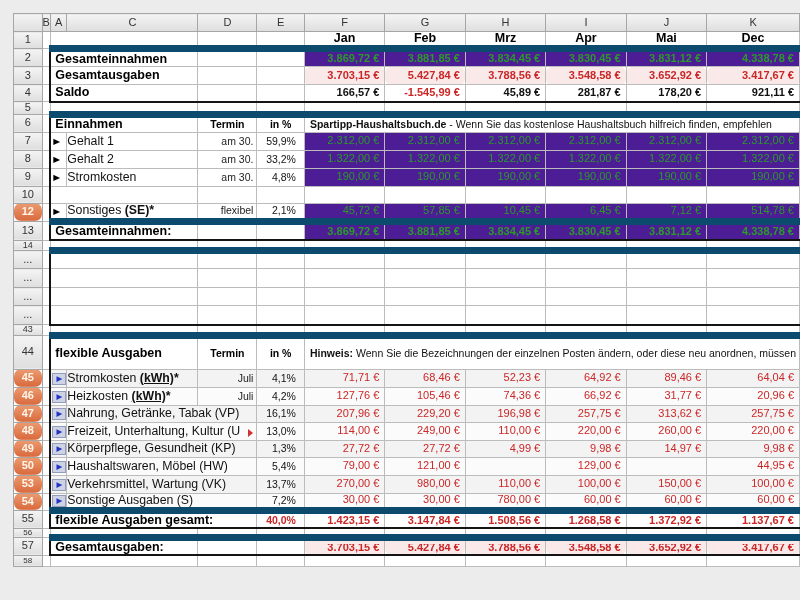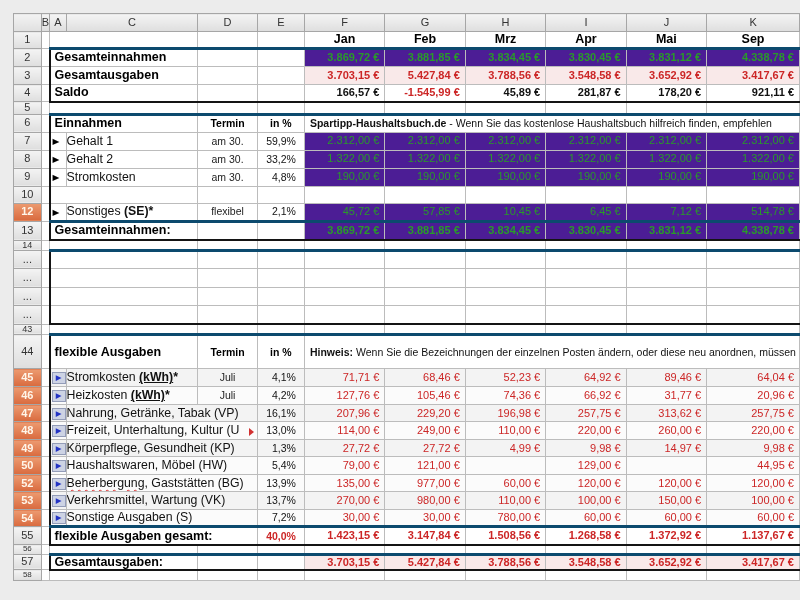--- a/index.html
+++ b/index.html
@@ -3,36 +3,36 @@
 <meta charset="utf-8">
 <style>
   html,body{margin:0;padding:0;}
   body{font-family:"Liberation Sans",sans-serif;background:#ffffff;}
   .frame{position:relative;width:800px;height:600px;background:#ececec;overflow:hidden;box-sizing:border-box;padding:13px 0 0 13px;}
   table{border-collapse:collapse;table-layout:fixed;background:#fff;}
   td,th{border:1px solid #bcbcbc;overflow:hidden;white-space:nowrap;padding:0 3px;font-size:11px;line-height:1.05;vertical-align:middle;box-sizing:border-box;}
   
   .ch{background:linear-gradient(180deg,#f4f4f4,#dedede);color:#333;font-weight:normal;font-size:11px;text-align:center;border-color:#a6a6a6;padding:0;}
   .rh{background:linear-gradient(180deg,#f4f4f4,#dedede);color:#333;font-size:11px;text-align:center;border-color:#a6a6a6;}
-  .rh.hl{background:linear-gradient(180deg,#ec9a70,#d96a3e);color:#fff6ea;font-weight:bold;}
+  .rh.hl{background:linear-gradient(180deg,#ec9a70,#d96a3e);color:#fff6ea;font-weight:bold;border-radius:7px;}
   .corner{background:linear-gradient(180deg,#f2f2f2,#e0e0e0);}
   
   .mh{font-weight:bold;font-size:12.5px;text-align:center;color:#000;}
   .lbl{font-weight:bold;font-size:12.5px;color:#000;padding-left:4px;}
   .il{font-size:12.3px;color:#111;padding-left:0;}
   .thdr{font-weight:bold;font-size:10.5px;text-align:center;}
-  .ter{font-size:10.5px;text-align:center;color:#222;margin-top:12px;}
+  .ter{font-size:10.5px;text-align:right;color:#222;margin-top:12px;}
   .pct{font-size:10.5px;text-align:right;padding-right:8px;color:#111;}
   .note{font-size:10.5px;color:#111;padding-left:5px;}
   .v{text-align:right;padding-right:5px;font-size:11px;color:#111;}
   .g{color:#2a9a2a;} .rr{color:#cc2626;} .b{font-weight:bold;}
-  .bgg{background:#4c1d95;} .bgr{background:#f9e9e9;}
+  .bgg{background:#4c1d95;} .bgr{background:#f9e9e9;border-radius:6px;}
   .bgf1{background:#f3f3f3;} .bgf2{background:#fbfbfb;}
   
-  .bt{border-top:3px solid #0c4a6e;margin-top:28px;} .bb{border-bottom:2px solid #141414;} .bl{border-left:2px solid #141414;}
+  .bt{border-top:7px solid #0c4a6e;margin-top:28px;} .bb{border-bottom:2px solid #141414;} .bl{border-left:2px solid #141414;}
   .dl{border-left:1px solid #5d5d5d;}
   
   .tb{color:#000;font-size:9px;display:inline-block;transform:scaleY(0.9);}
   .tblue{display:inline-block;width:12px;height:10px;background:#cdd3e4;border:1px solid #939cb8;color:#2333c4;font-size:7.5px;line-height:9px;text-align:center;}
   .clip{float:right;width:0;height:0;border-top:4px solid transparent;border-bottom:4px solid transparent;border-left:5px solid #d23131;margin-top:4px;}
   .wavy{text-decoration:underline;text-decoration-style:wavy;text-decoration-color:#e03030;text-decoration-thickness:1px;text-underline-offset:2px;}
   .kwh{font-weight:bold;text-decoration:underline;}
 </style>
 </head>
 <body>
@@ -74,21 +74,21 @@
   <td class="rh">1</td>
   <td></td>
   <td colspan="2"></td>
   <td></td>
   <td></td>
   <td class="mh">Jan</td>
   <td class="mh">Feb</td>
   <td class="mh">Mrz</td>
   <td class="mh">Apr</td>
   <td class="mh">Mai</td>
-  <td class="mh">Sep</td>
+  <td class="mh">Dec</td>
 </tr>
 
 <tr style="height:18px">
   <td class="rh">2</td>
   <td></td>
   <td colspan="2" class="lbl bl bt">Gesamteinnahmen</td>
   <td class="bt dl"></td>
   <td class="bt dl"></td>
   <td class="v g b bgg bt dl">3.869,72 €</td>
   <td class="v g b bgg bt">3.881,85 €</td>
@@ -407,33 +407,20 @@
   <td class="pct dl bgf2">5,4%</td>
   <td class="v rr bgf2 dl">79,00 €</td>
   <td class="v rr bgf2">121,00 €</td>
   <td class="v rr bgf2"></td>
   <td class="v rr bgf2">129,00 €</td>
   <td class="v rr bgf2"></td>
   <td class="v rr bgf2">44,95 €</td>
 </tr>
 
 
-<tr style="height:17px">
-  <td class="rh hl">52</td>
-  <td></td>
-  <td class="bl bgf2" style="padding:0 0 0 1px"><span class="tblue">▶</span></td>
-  <td colspan="2" class="il bgf2"><span class="wavy">Beherbergung</span><span>, Gaststätten (BG)</span></td>
-  <td class="pct dl bgf2">13,9%</td>
-  <td class="v rr bgf2 dl">135,00 €</td>
-  <td class="v rr bgf2">977,00 €</td>
-  <td class="v rr bgf2">60,00 €</td>
-  <td class="v rr bgf2">120,00 €</td>
-  <td class="v rr bgf2">120,00 €</td>
-  <td class="v rr bgf2">120,00 €</td>
-</tr>
 
 <tr style="height:18px">
   <td class="rh hl">53</td>
   <td></td>
   <td class="bl bgf1" style="padding:0 0 0 1px"><span class="tblue">▶</span></td>
   <td colspan="2" class="il bgf1">Verkehrsmittel, Wartung (VK)</td>
   <td class="pct dl bgf1">13,7%</td>
   <td class="v rr bgf1 dl">270,00 €</td>
   <td class="v rr bgf1">980,00 €</td>
   <td class="v rr bgf1">110,00 €</td>

